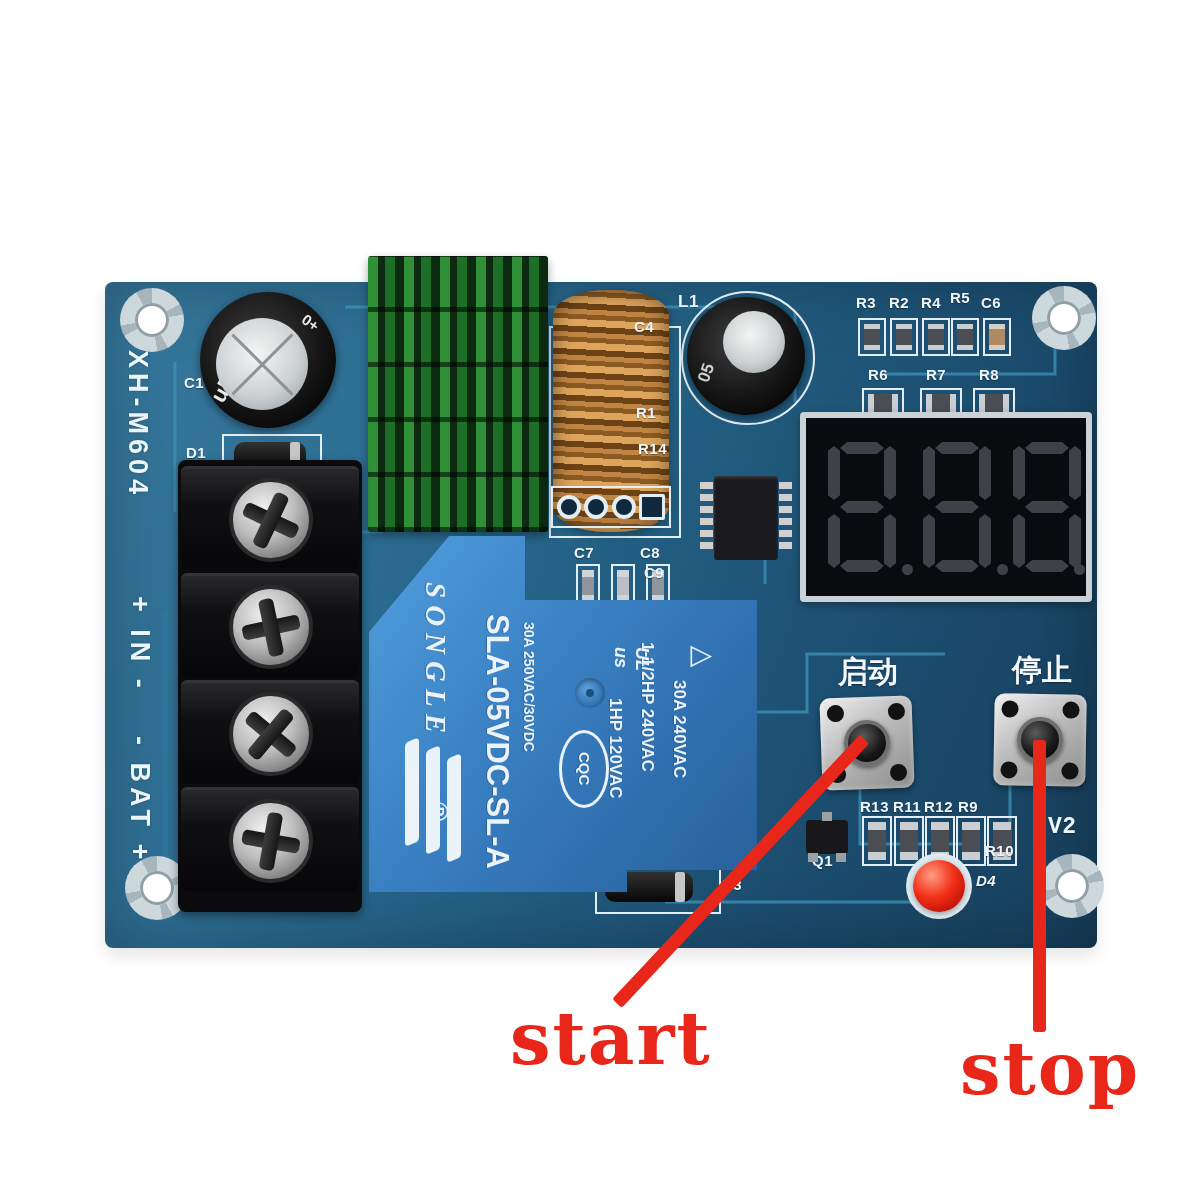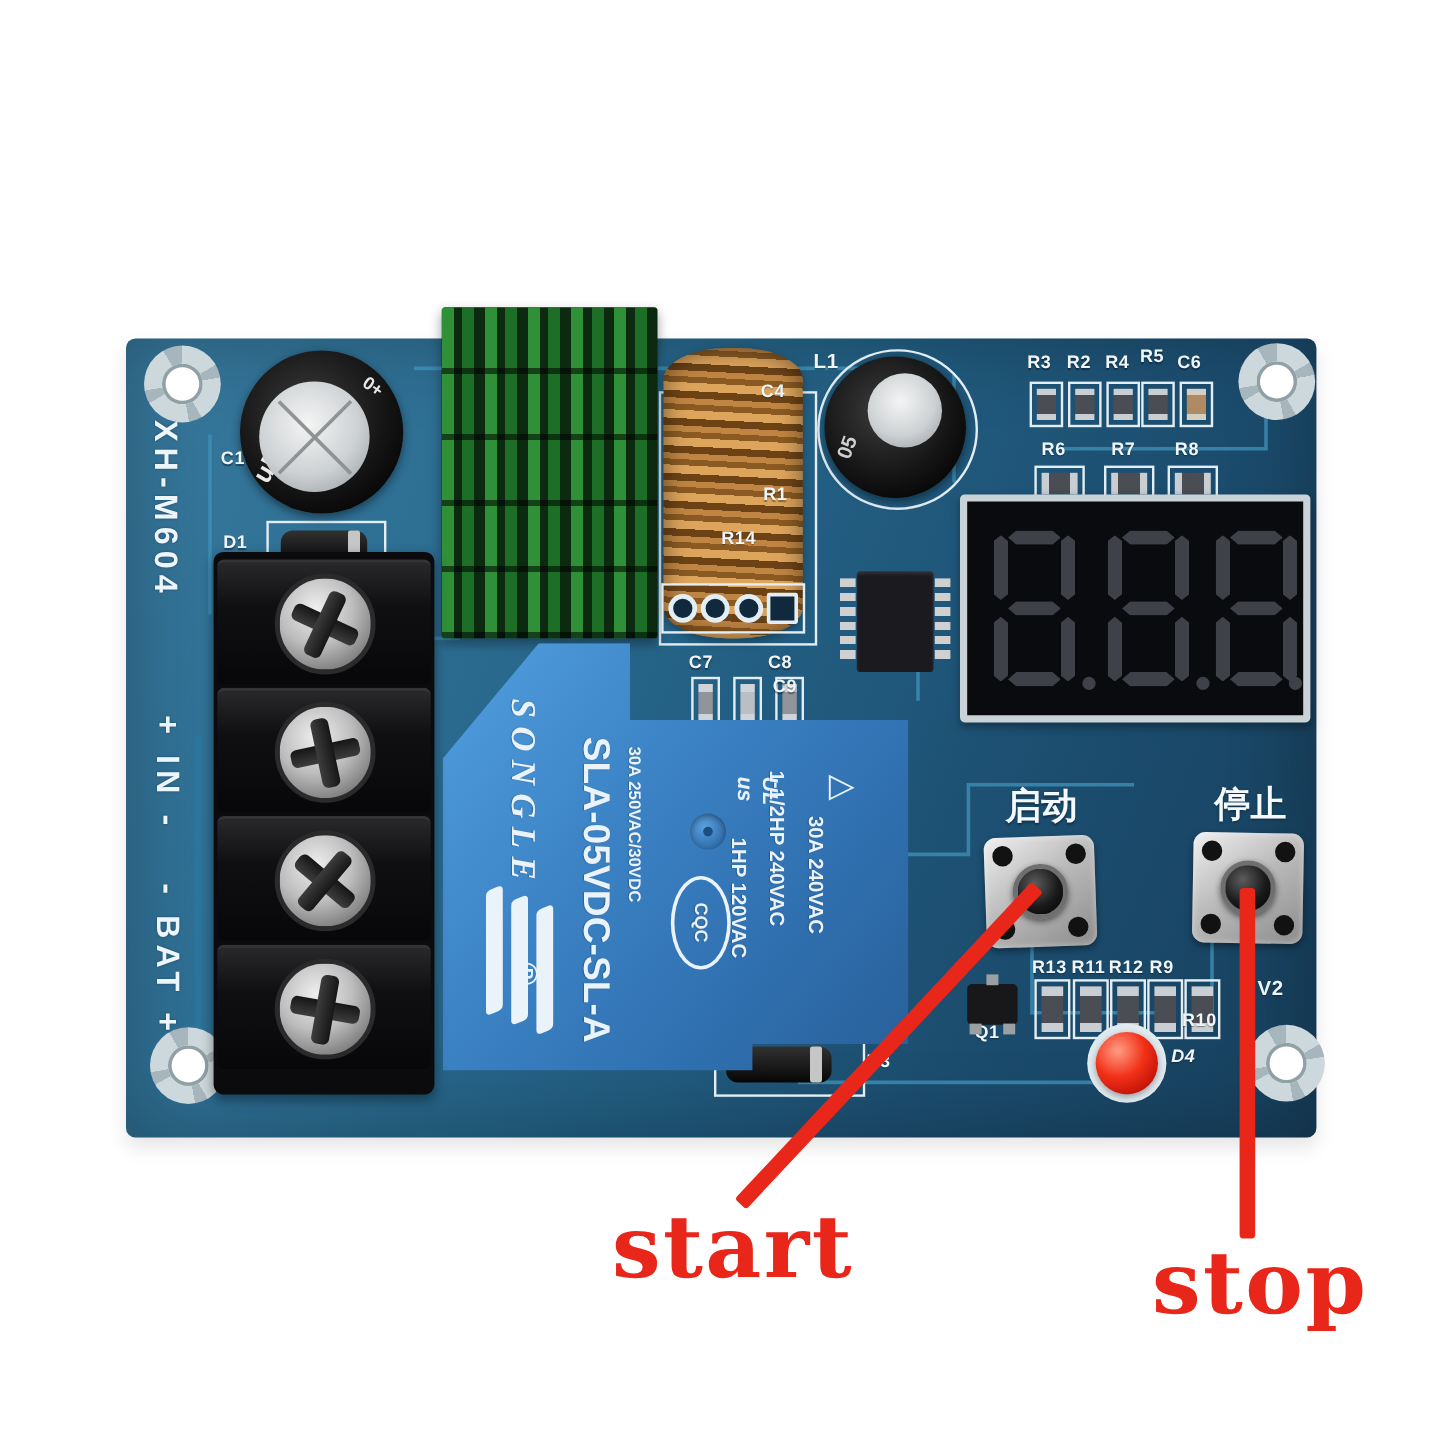--- a/index.html
+++ b/index.html
@@ -159,21 +159,21 @@
   <div class="dbody" style="left:234px;top:442px;width:72px;height:28px;">
     <span class="dband" style="left:56px;"></span>
   </div>
 
   <div class="heatsink"></div>
 
   <div class="silkbox" style="left:549px;top:326px;width:128px;height:208px;"></div>
   <div class="toroid"></div>
   <div class="lbl" style="left:634px;top:318px;z-index:5;">C4</div>
   <div class="lbl" style="left:636px;top:360px;z-index:5;margin-top:44px;">R1</div>
-  <div class="lbl" style="left:601px;top:440px;z-index:5;">R14</div>
+  <div class="lbl" style="left:638px;top:440px;z-index:5;">R14</div>
 
   <div class="lbl" style="left:678px;top:292px;font-size:17px;">L1</div>
   <div class="silkbox" style="left:681px;top:291px;width:130px;height:130px;border-radius:50%;"></div>
   <div class="capbody" style="left:687px;top:297px;width:118px;height:118px;">
     <span class="capmark" style="left:10px;top:66px;font-size:17px;transform:rotate(-70deg);color:#cfcfcf;">05</span>
   </div>
   <div class="captop" style="left:723px;top:311px;width:62px;height:62px;"></div>
 
   <div class="lbl" style="left:856px;top:294px;">R3</div>
   <div class="lbl" style="left:889px;top:294px;">R2</div>
@@ -368,20 +368,20 @@
   <div class="silkbox" style="left:595px;top:862px;width:122px;height:48px;"></div>
   <div class="dbody" style="left:605px;top:872px;width:88px;height:30px;">
     <span class="dband" style="left:70px;"></span>
   </div>
   <div class="lbl" style="left:722px;top:876px;">D3</div>
 
   <div class="ledpad"></div>
   <div class="led"></div>
   <div class="lbl" style="left:976px;top:872px;font-style:italic;">D4</div>
 
-  <div class="lbl" style="left:1048px;top:814px;font-size:17px;">V2</div>
+  <div class="lbl" style="left:1048px;top:814px;font-size:23px;font-family:Liberation Mono, monospace;">V2</div>
 
   <div class="redline" style="left:617px;top:997px;width:362px;height:13px;transform:rotate(-46.9deg);transform-origin:0 50%;"></div>
   <div class="redline" style="left:1033px;top:740px;width:13px;height:292px;"></div>
   <div class="redtext" style="left:960px;top:1026px;">stop</div>
   <div class="redtext" style="left:510px;top:996px;">start</div>
 
 </div>
 
 </body></html>

